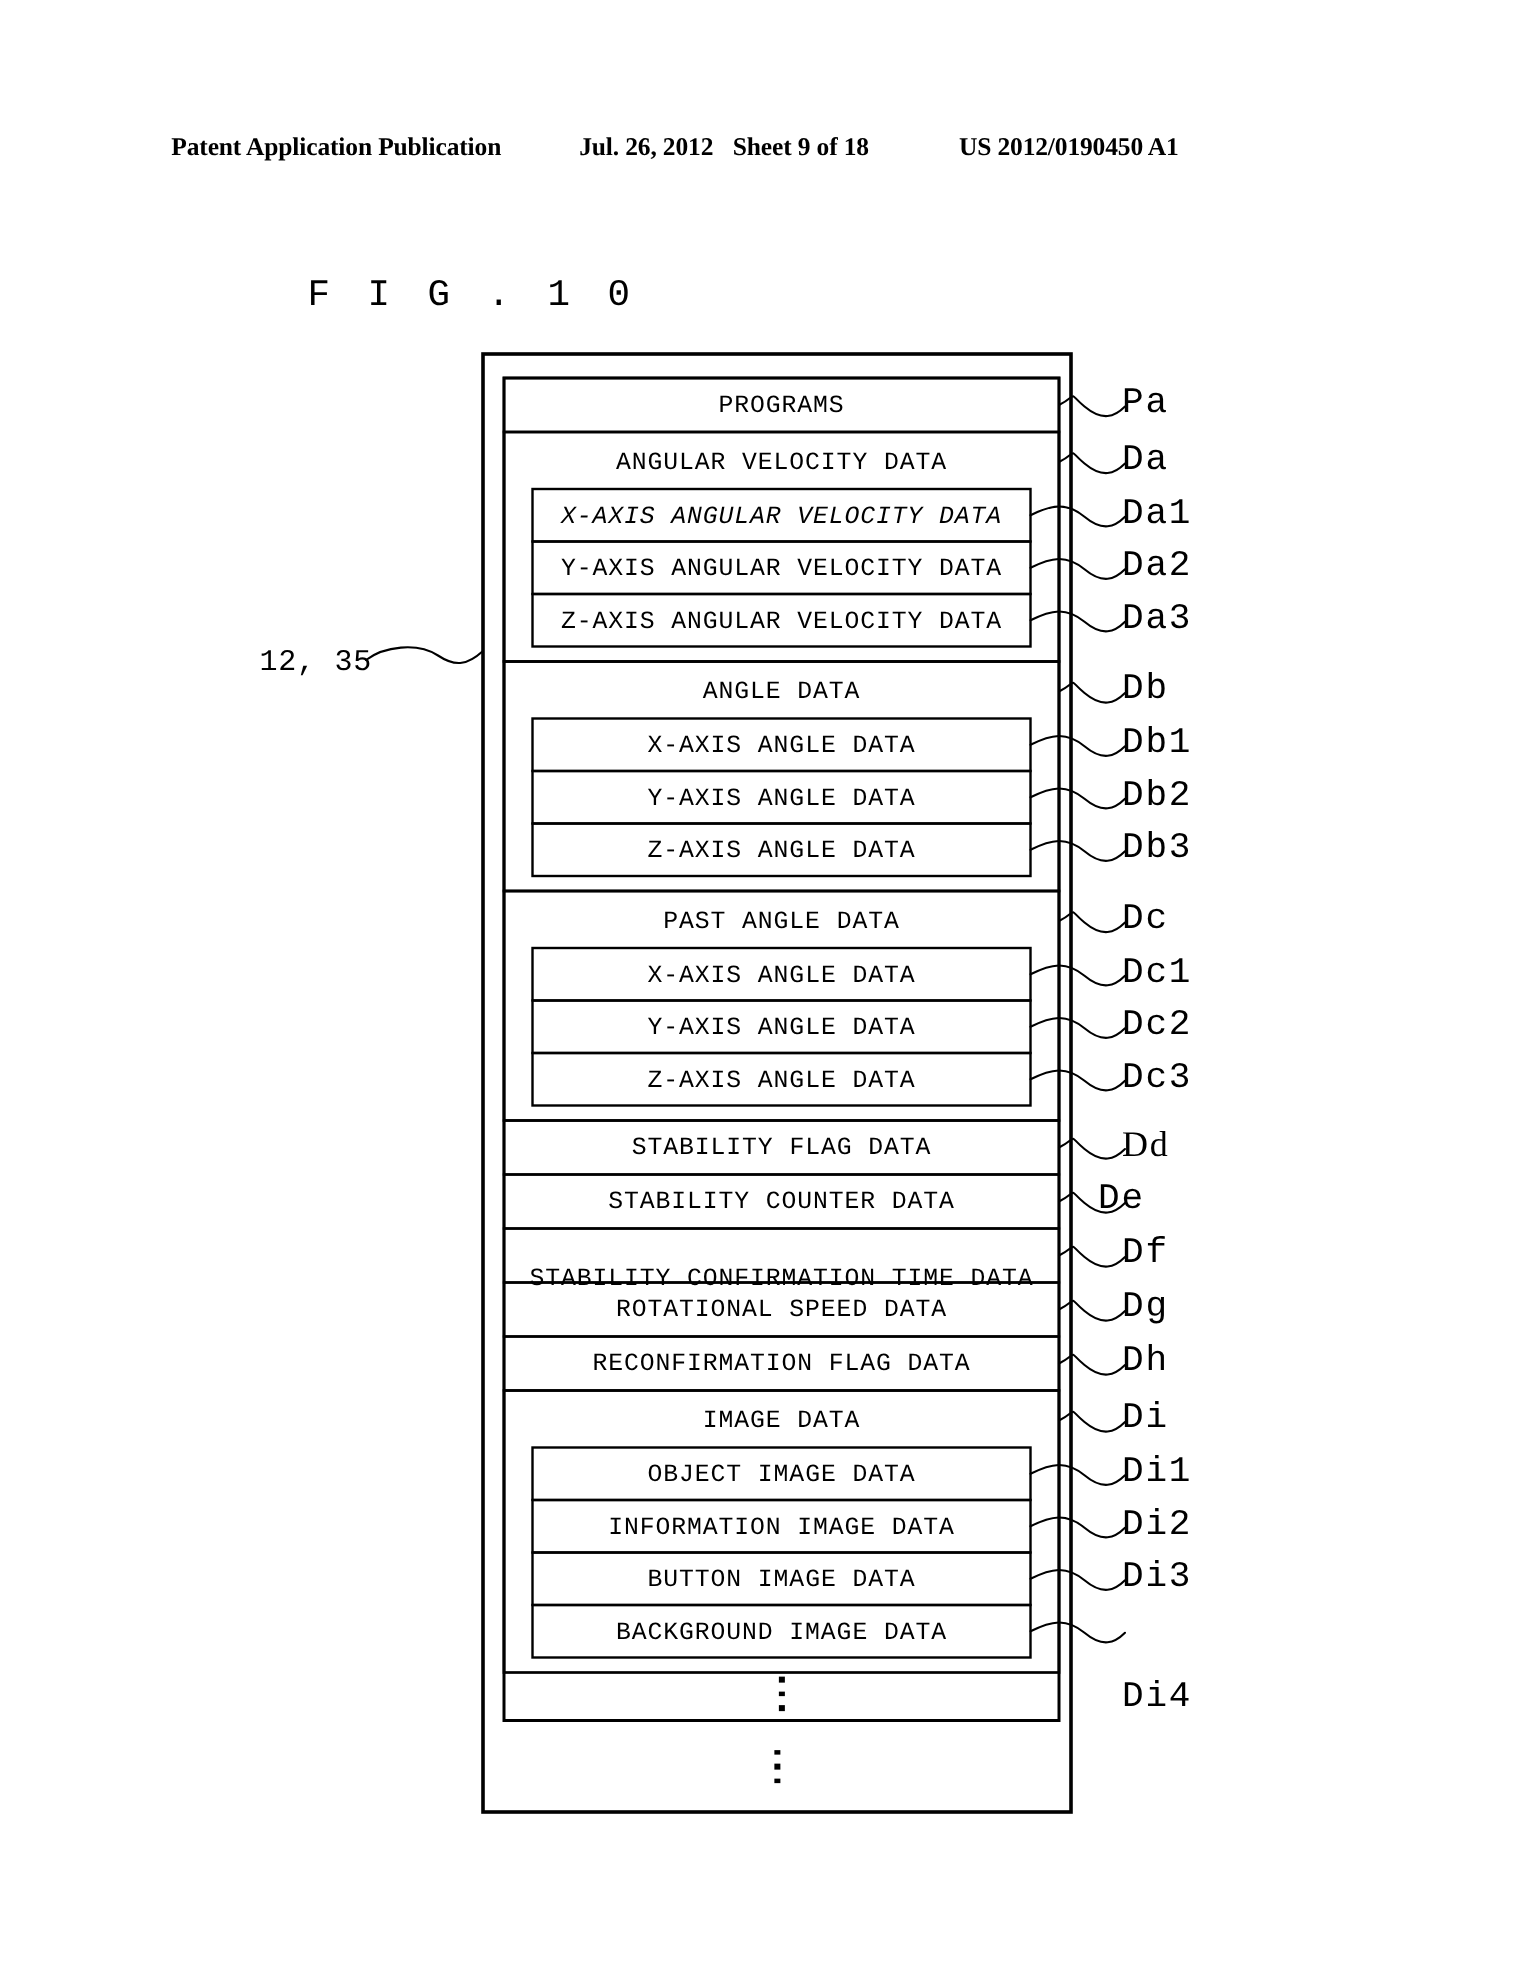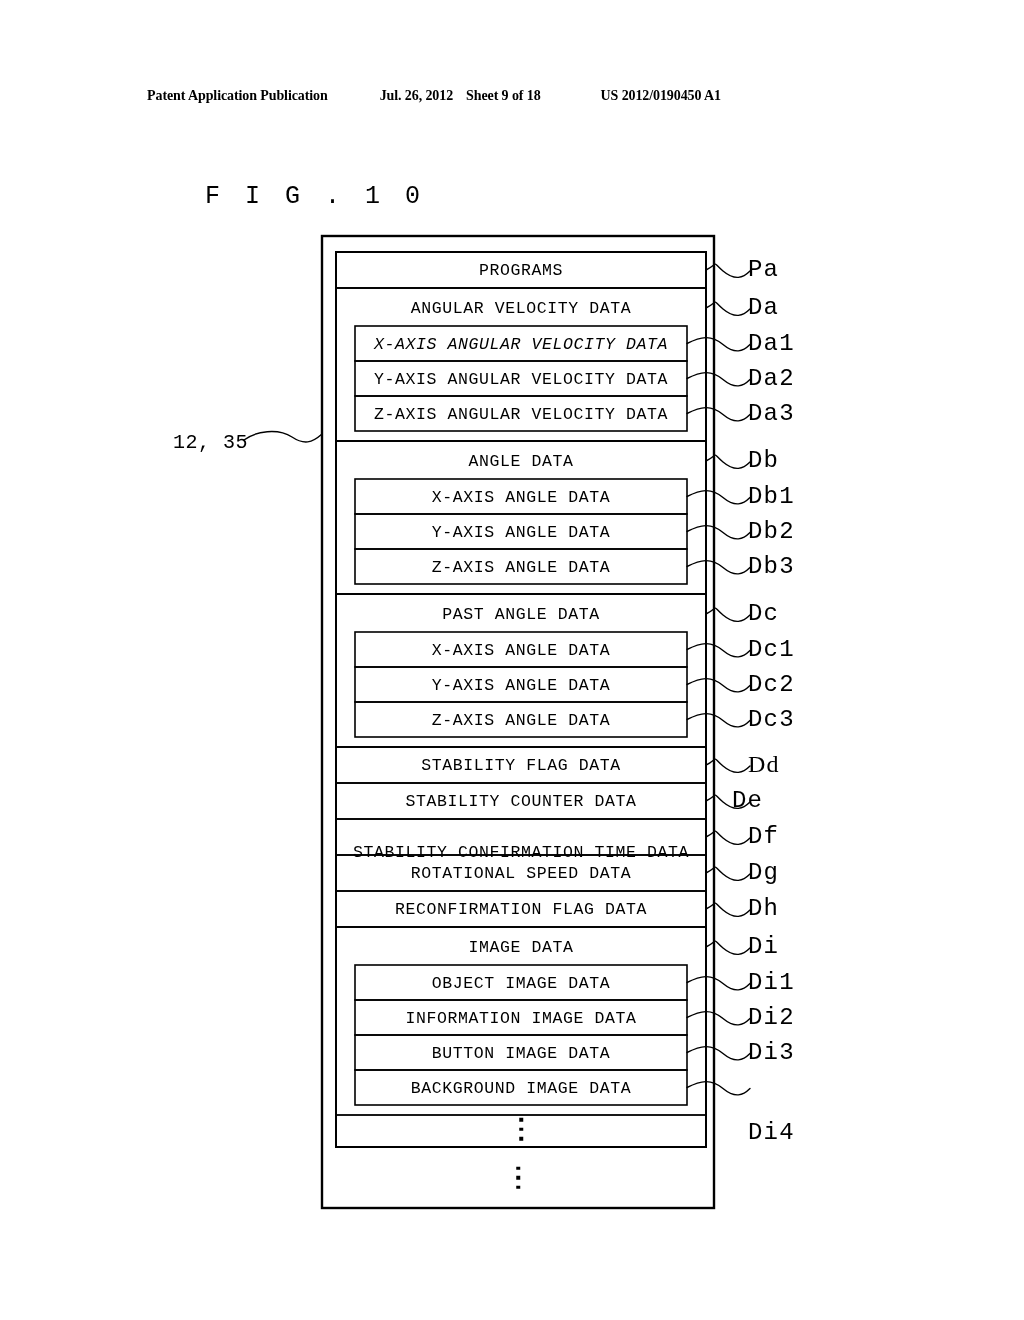--- a/index.html
+++ b/index.html
@@ -20,23 +20,24 @@
   #patent-header {
     position: absolute;
     top: 88px;
     left: 0;
     width: 868px;
     display: flex;
     justify-content: center;
     align-items: baseline;
     font-family: "Liberation Serif", serif;
     font-weight: bold;
-    font-size: 14px;
+    font-size: 17px;
     letter-spacing: -0.1px;
     white-space: nowrap;
+    padding-left: 16px;
   }
   #patent-header .hdr-pub    { margin-right: 52px; }
   #patent-header .hdr-date   { margin-right: 13px; }
   #patent-header .hdr-sheet  { margin-right: 60px; }
   #patent-header .hdr-number { }
 
   
   #figure-title {
     position: absolute;
     top: 182px;

